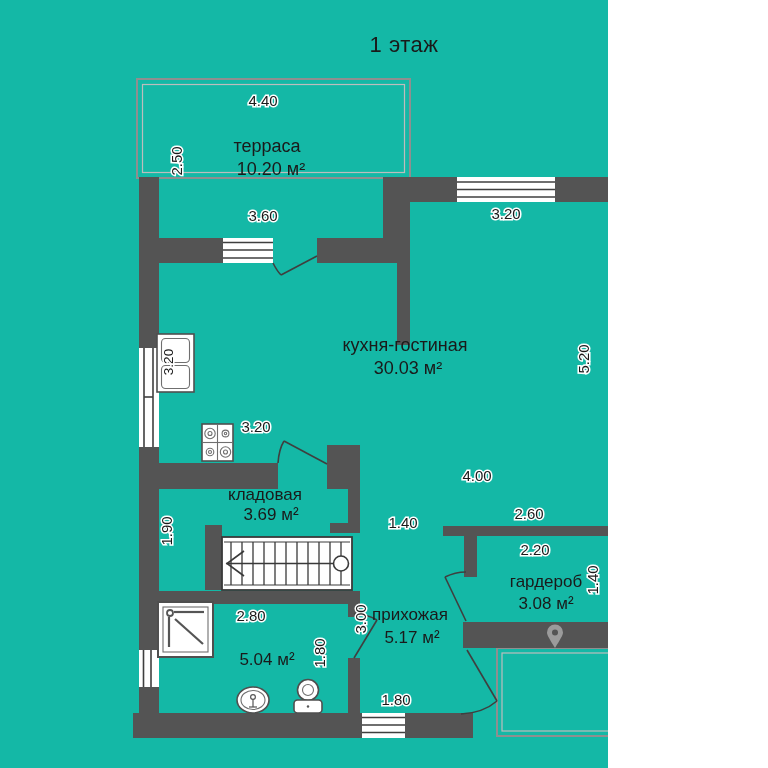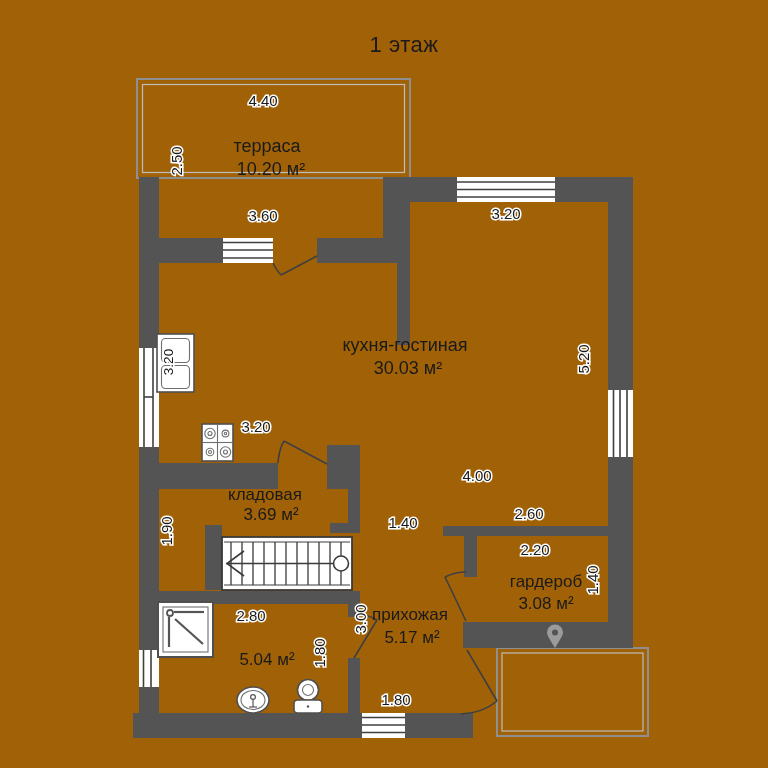--- a/index.html
+++ b/index.html
@@ -1,16 +1,16 @@
 <!DOCTYPE html>
 <html><head>
 <meta charset="utf-8">
 <style>
   html,body{margin:0;padding:0;background:#ffffff;}
-  .page{position:relative;width:768px;height:768px;background:#a16207;overflow:hidden;
+  .page{position:relative;width:608px;height:768px;background:#14b8a6;overflow:hidden;
         font-family:"Liberation Sans", sans-serif;}
   svg{position:absolute;left:0;top:0;}
   text{fill:#1a1a1a;}
   .title{font-size:22px;letter-spacing:.5px;}
   .room{font-size:18px;}
   .room-s{font-size:17px;}
   .dim{font-size:15px;paint-order:stroke;stroke:#ffffff;stroke-width:3px;}
   .dim-s{font-size:13.5px;paint-order:stroke;stroke:#ffffff;stroke-width:3px;}
   .wall{fill:#545454;stroke:none;}
   .winfill{fill:#ffffff;stroke:none;}

